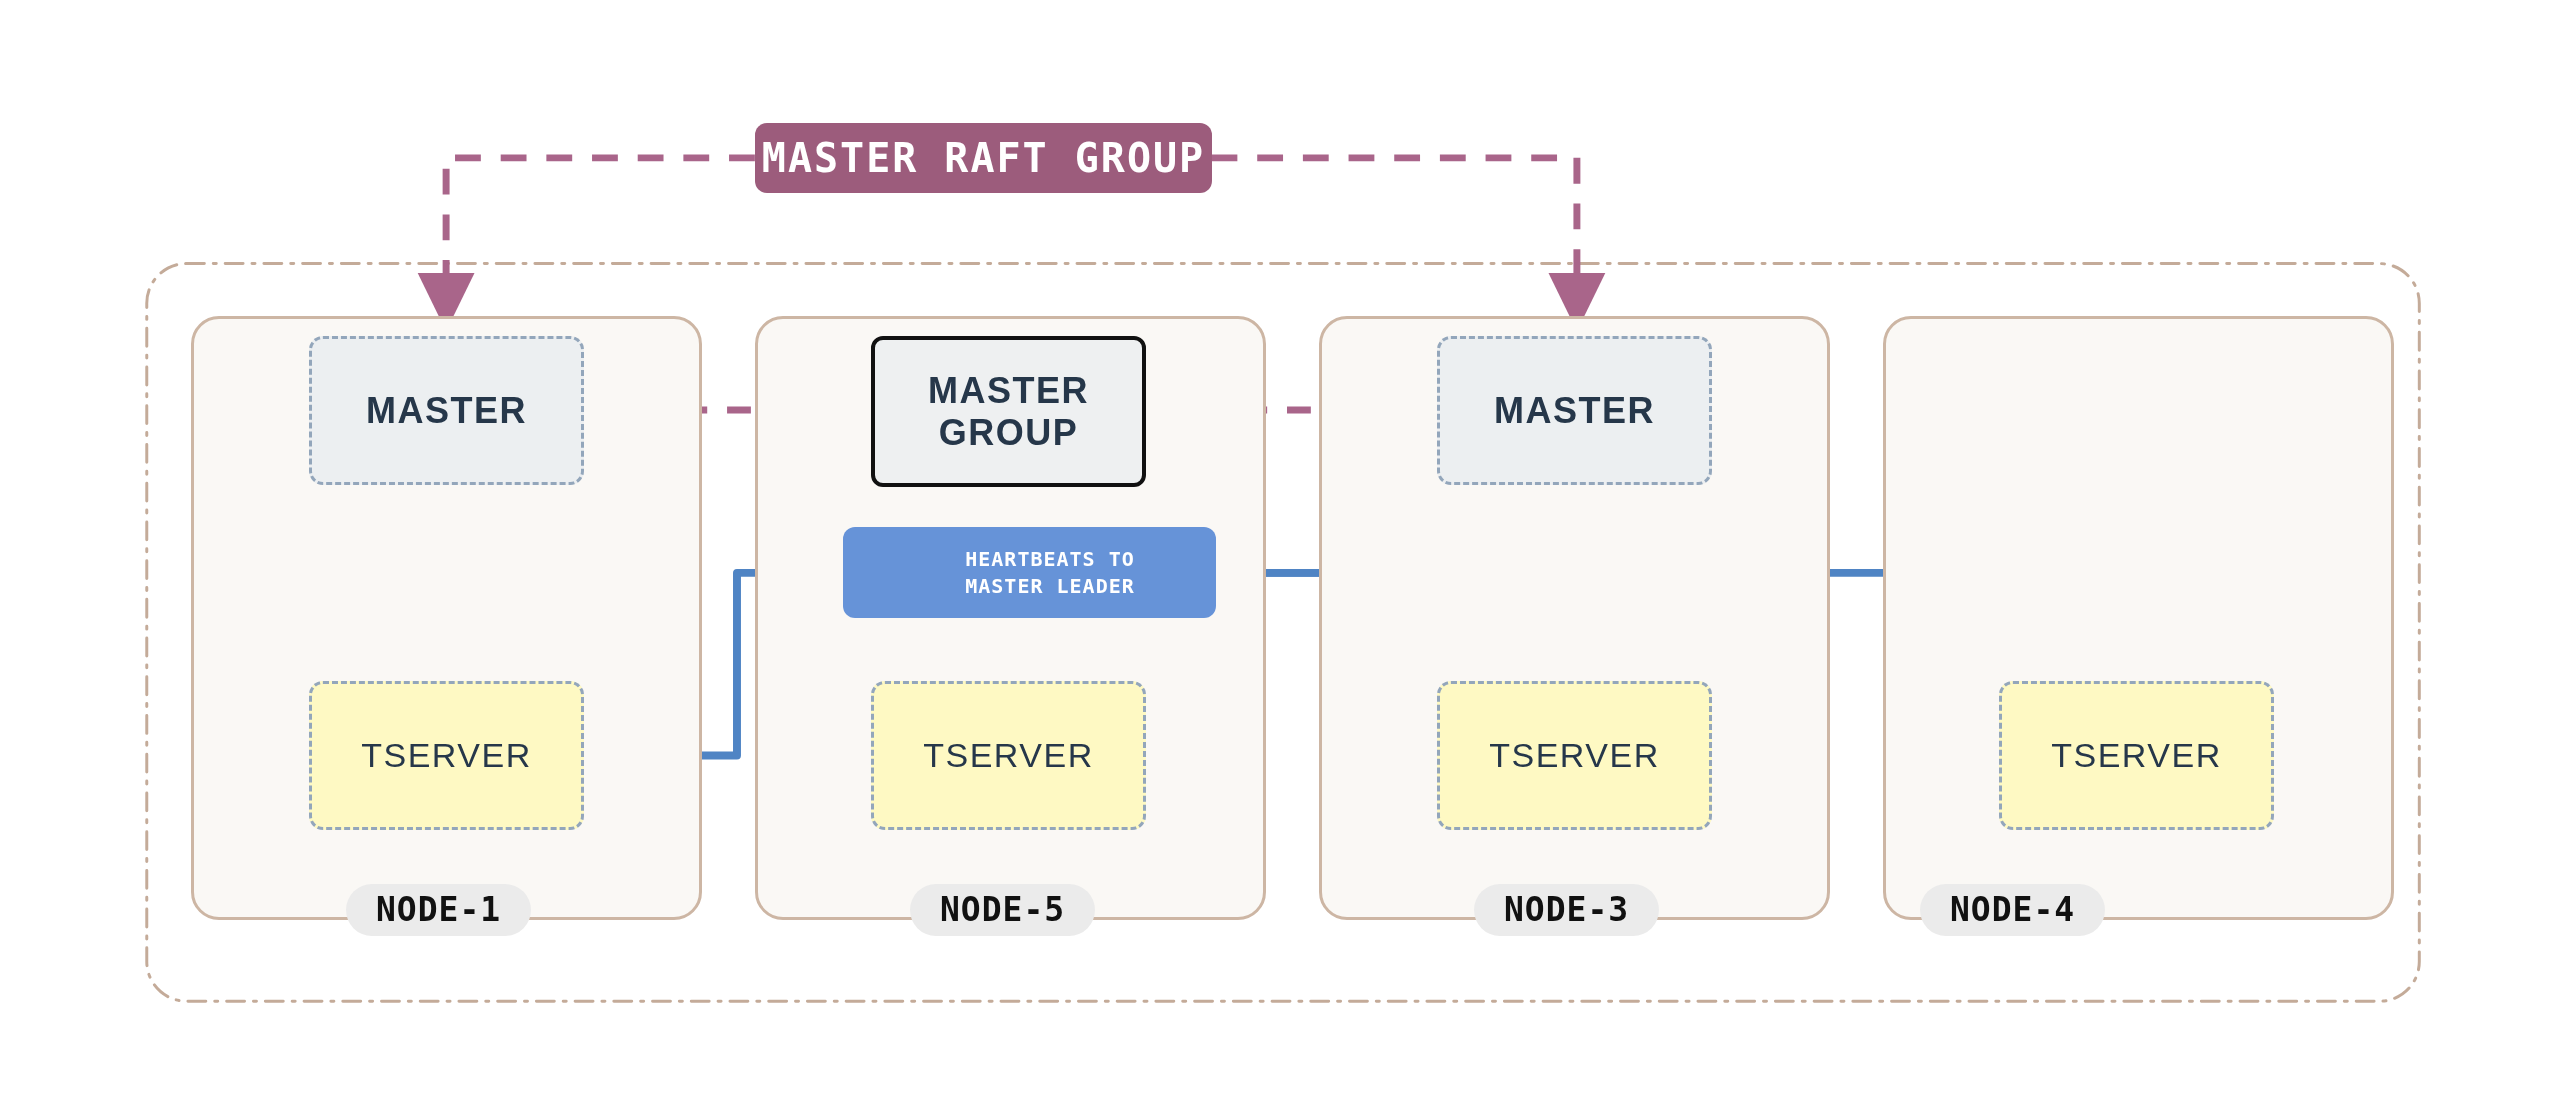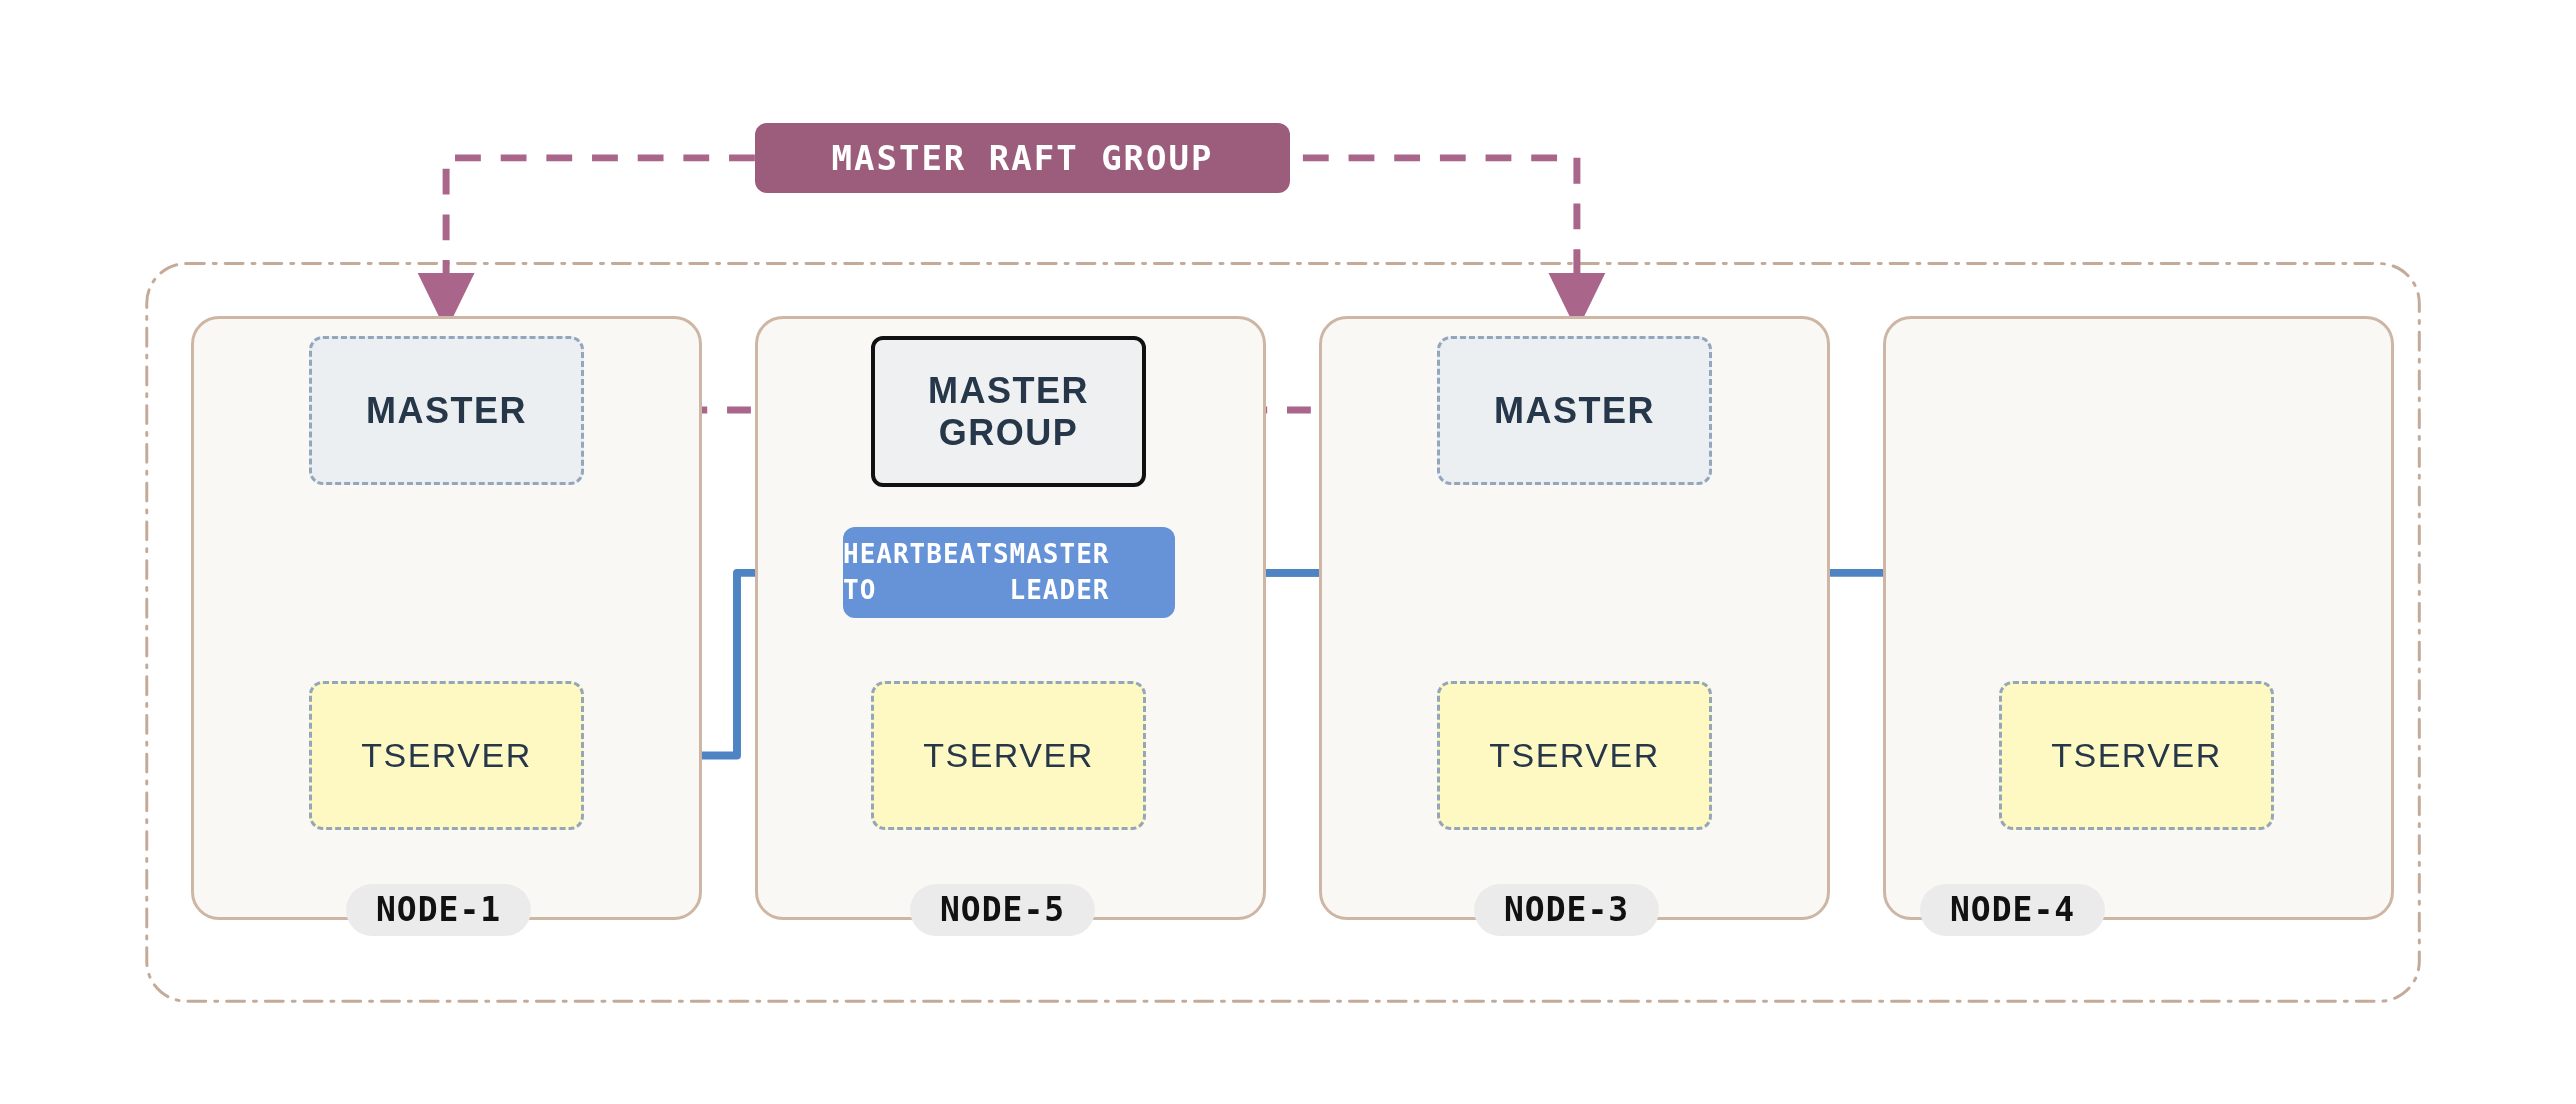--- a/index.html
+++ b/index.html
@@ -131,55 +131,56 @@
   .ts-1 { left: 309px; }
   .ts-2 { left: 871px; }
   .ts-3 { left: 1437px; }
   .ts-4 { left: 1999px; }
 
   
   .raft-pill {
     position: absolute;
     left: 755px;
     top: 123px;
-    width: 535px;
+    width: 457px;
     height: 70px;
     background: #9c5c7c;
     border-radius: 12px;
     display: flex;
     align-items: center;
     justify-content: center;
     font-family: "DejaVu Sans Mono", monospace;
     font-weight: bold;
-    font-size: 34px;
+    font-size: 40px;
     letter-spacing: 2px;
     color: #ffffff;
     z-index: 8;
   }
 
   
   .heartbeat-pill {
     position: absolute;
     left: 843px;
     top: 527px;
     width: 332px;
     height: 91px;
     background: #6693d8;
     border-radius: 12px;
     display: flex;
-    flex-direction: row;
+    flex-direction: column;
     align-items: center;
     justify-content: center;
     font-family: "DejaVu Sans Mono", monospace;
     font-weight: bold;
-    font-size: 26px;
+    font-size: 20px;
     letter-spacing: 1px;
     color: #ffffff;
     line-height: 1.35;
     z-index: 8;
+    padding-left: 41px;
   }
 </style>
 </head>
 <body>
 
 <div id="stage">
 
   <svg id="svg-layer" viewBox="0 0 2594 1112">
     <defs>
       <marker id="mauve-arrow" markerWidth="9" markerHeight="9" refX="7.6" refY="4.5" orient="auto" markerUnits="strokeWidth">

